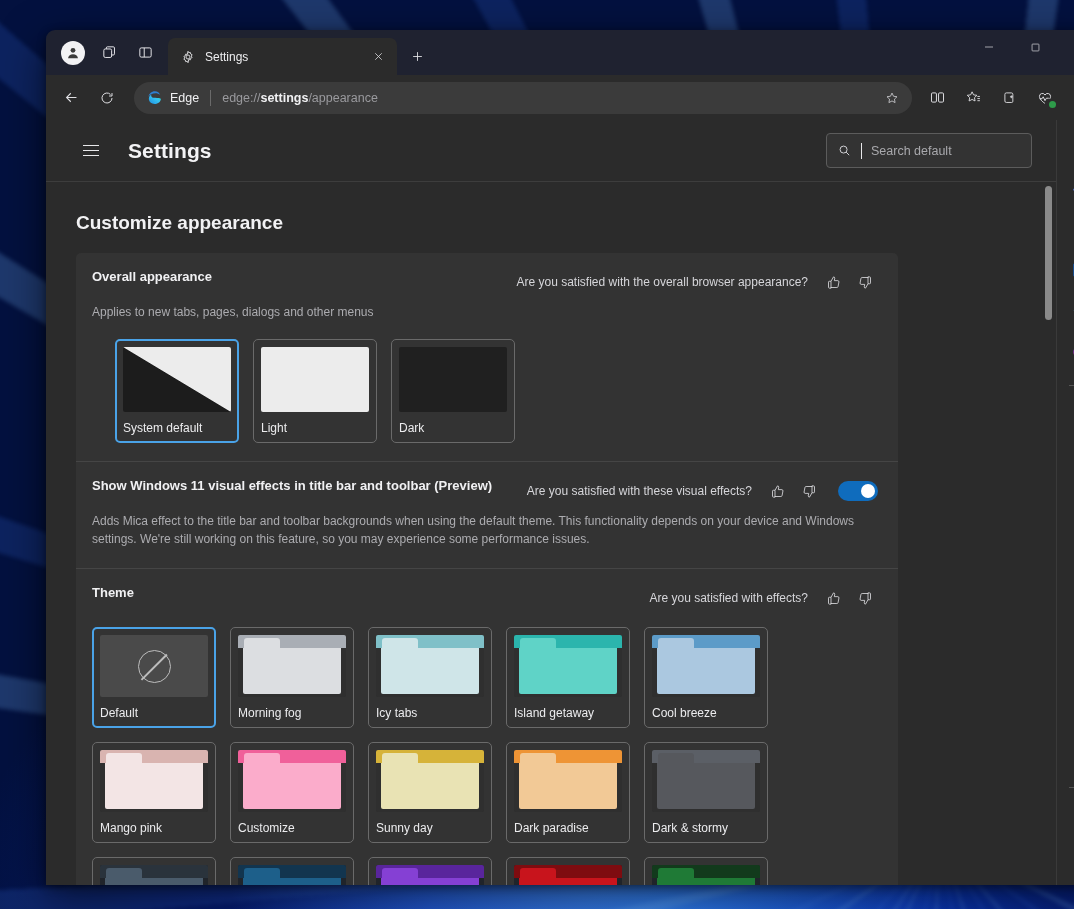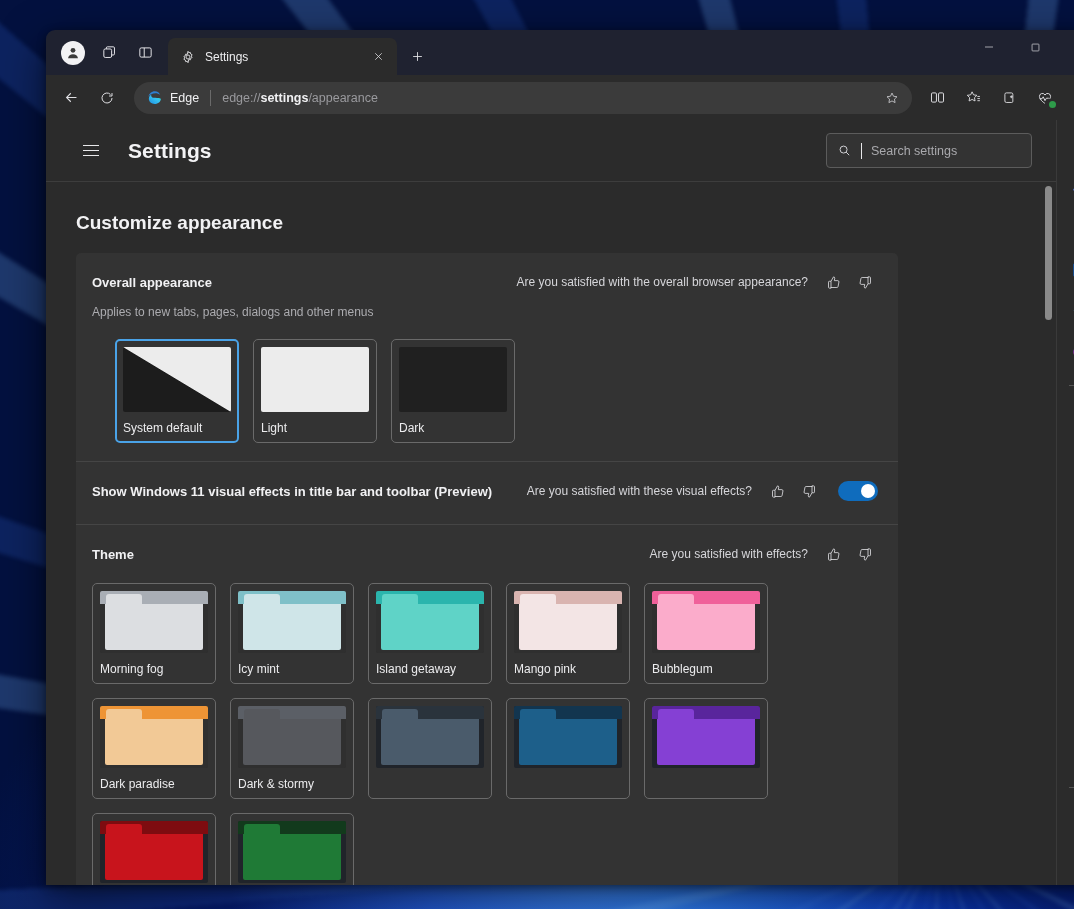--- a/index.html
+++ b/index.html
@@ -215,21 +215,21 @@
 
   .card {
     width: 822px;
     background: #333333;
     border-radius: 5px;
   }
   .card-sec { padding: 16px 20px 18px 16px; }
   .divider { height: 1px; background: #454545; margin: 0; }
 
   .row-head {
-    display: flex; align-items: center;
+    display: flex; align-items: flex-start;
     gap: 24px;
   }
   .row-title { font-size: 13px; color: #f1f1f3; font-weight: 600; }
   .feedback {
     margin-left: auto; display: flex; align-items: center; gap: 6px;
   }
   .fb-text { font-size: 12px; color: #d6d6da; margin-right: 6px; }
   .thumb {
     width: 26px; height: 26px; border-radius: 4px;
     display: flex; align-items: center; justify-content: center;
@@ -523,21 +523,21 @@
             <i></i>
             <i></i>
         </div>
         <div class="set-title">Settings</div>
         <div class="set-search">
           <svg viewBox="0 0 24 24" fill="none" stroke="currentColor" stroke-width="1.6">
               <circle cx="10.5" cy="10.5" r="5.6"></circle>
               <path d="M14.6 14.6L19.5 19.5"></path>
             </svg>
           <span class="caret"></span>
-          <span class="ph">Search settings</span>
+          <span class="ph">Search default</span>
         </div>
       </div>
 
       <div class="scrollarea">
         <div class="scroll-inner">
 
           <div class="page-title">Customize appearance</div>
 
           <div class="card">
 
@@ -595,20 +595,21 @@
                     <svg viewBox="0 0 24 24" width="15" height="15" fill="none" stroke="currentColor" stroke-width="1.3">
                         <path d="M16 3v11l-4 7c-1.3 0-2-.9-2-2.1l.7-3.9H5c-1.1 0-1.9-1-1.7-2.1l1.4-7.4C4.9 4.5 5.7 4 6.6 4H16z"></path>
                         <path d="M16 14h2.6A1.4 1.4 0 0 0 20 12.6V4.4c0-.8-.6-1.4-1.4-1.4H16"></path>
                       </svg>
                   </span>
                   <span class="toggle">
                       <span class="knob"></span>
                     </span>
                 </span>
               </div>
+              <div class="row-sub" style="max-width:770px;">Adds Mica effect to the title bar and toolbar backgrounds when using the default theme. This functionality depends on your device and Windows settings. We're still working on this feature, so you may experience some performance issues.</div>
             </div>
 
             <div class="divider" style="margin-top:2px;"></div>
 
             <div class="card-sec" style="padding-bottom:24px;">
               <div class="row-head">
                 <span class="row-title">Theme</span>
                 <span class="feedback">
                   <span class="fb-text">Are you satisfied with effects?</span>
                   <span class="thumb">
@@ -619,59 +620,81 @@
                   </span>
                   <span class="thumb">
                     <svg viewBox="0 0 24 24" width="15" height="15" fill="none" stroke="currentColor" stroke-width="1.3">
                         <path d="M16 3v11l-4 7c-1.3 0-2-.9-2-2.1l.7-3.9H5c-1.1 0-1.9-1-1.7-2.1l1.4-7.4C4.9 4.5 5.7 4 6.6 4H16z"></path>
                         <path d="M16 14h2.6A1.4 1.4 0 0 0 20 12.6V4.4c0-.8-.6-1.4-1.4-1.4H16"></path>
                       </svg>
                   </span>
                 </span>
               </div>
               <div class="theme-grid" id="theme-grid">
+                  <div class="thm selected">
+                    <div class="sw sw-default">
+                      <div class="no-sign"></div>
+                    </div>
+                    <div class="name">Default</div>
+                  </div>
                   <div class="thm">
                     <div class="sw" style="background: rgb(47, 47, 47);">
                       <div class="bar" style="background: rgb(169, 174, 181);"></div>
                       <div class="tabshape" style="background: rgb(220, 222, 225);"></div>
                       <div class="bodyfill" style="background: rgb(220, 222, 225);"></div>
                     </div>
                     <div class="name">Morning fog</div>
                   </div>
                   <div class="thm">
                     <div class="sw" style="background: rgb(47, 47, 47);">
                       <div class="bar" style="background: rgb(127, 192, 200);"></div>
                       <div class="tabshape" style="background: rgb(207, 229, 232);"></div>
                       <div class="bodyfill" style="background: rgb(207, 229, 232);"></div>
                     </div>
-                    <div class="name">Icy mint</div>
+                    <div class="name">Icy tabs</div>
                   </div>
                   <div class="thm">
                     <div class="sw" style="background: rgb(47, 47, 47);">
                       <div class="bar" style="background: rgb(43, 181, 173);"></div>
                       <div class="tabshape" style="background: rgb(95, 211, 199);"></div>
                       <div class="bodyfill" style="background: rgb(95, 211, 199);"></div>
                     </div>
                     <div class="name">Island getaway</div>
                   </div>
                   <div class="thm">
                     <div class="sw" style="background: rgb(47, 47, 47);">
+                      <div class="bar" style="background: rgb(92, 155, 200);"></div>
+                      <div class="tabshape" style="background: rgb(171, 200, 224);"></div>
+                      <div class="bodyfill" style="background: rgb(171, 200, 224);"></div>
+                    </div>
+                    <div class="name">Cool breeze</div>
+                  </div>
+                  <div class="thm">
+                    <div class="sw" style="background: rgb(47, 47, 47);">
                       <div class="bar" style="background: rgb(217, 180, 176);"></div>
                       <div class="tabshape" style="background: rgb(243, 229, 229);"></div>
                       <div class="bodyfill" style="background: rgb(243, 229, 229);"></div>
                     </div>
                     <div class="name">Mango pink</div>
                   </div>
                   <div class="thm">
                     <div class="sw" style="background: rgb(47, 47, 47);">
                       <div class="bar" style="background: rgb(240, 96, 154);"></div>
                       <div class="tabshape" style="background: rgb(251, 172, 203);"></div>
                       <div class="bodyfill" style="background: rgb(251, 172, 203);"></div>
                     </div>
-                    <div class="name">Bubblegum</div>
+                    <div class="name">Customize</div>
+                  </div>
+                  <div class="thm">
+                    <div class="sw" style="background: rgb(47, 47, 47);">
+                      <div class="bar" style="background: rgb(214, 179, 57);"></div>
+                      <div class="tabshape" style="background: rgb(233, 227, 180);"></div>
+                      <div class="bodyfill" style="background: rgb(233, 227, 180);"></div>
+                    </div>
+                    <div class="name">Sunny day</div>
                   </div>
                   <div class="thm">
                     <div class="sw" style="background: rgb(47, 47, 47);">
                       <div class="bar" style="background: rgb(238, 148, 53);"></div>
                       <div class="tabshape" style="background: rgb(242, 201, 150);"></div>
                       <div class="bodyfill" style="background: rgb(242, 201, 150);"></div>
                     </div>
                     <div class="name">Dark paradise</div>
                   </div>
                   <div class="thm">

